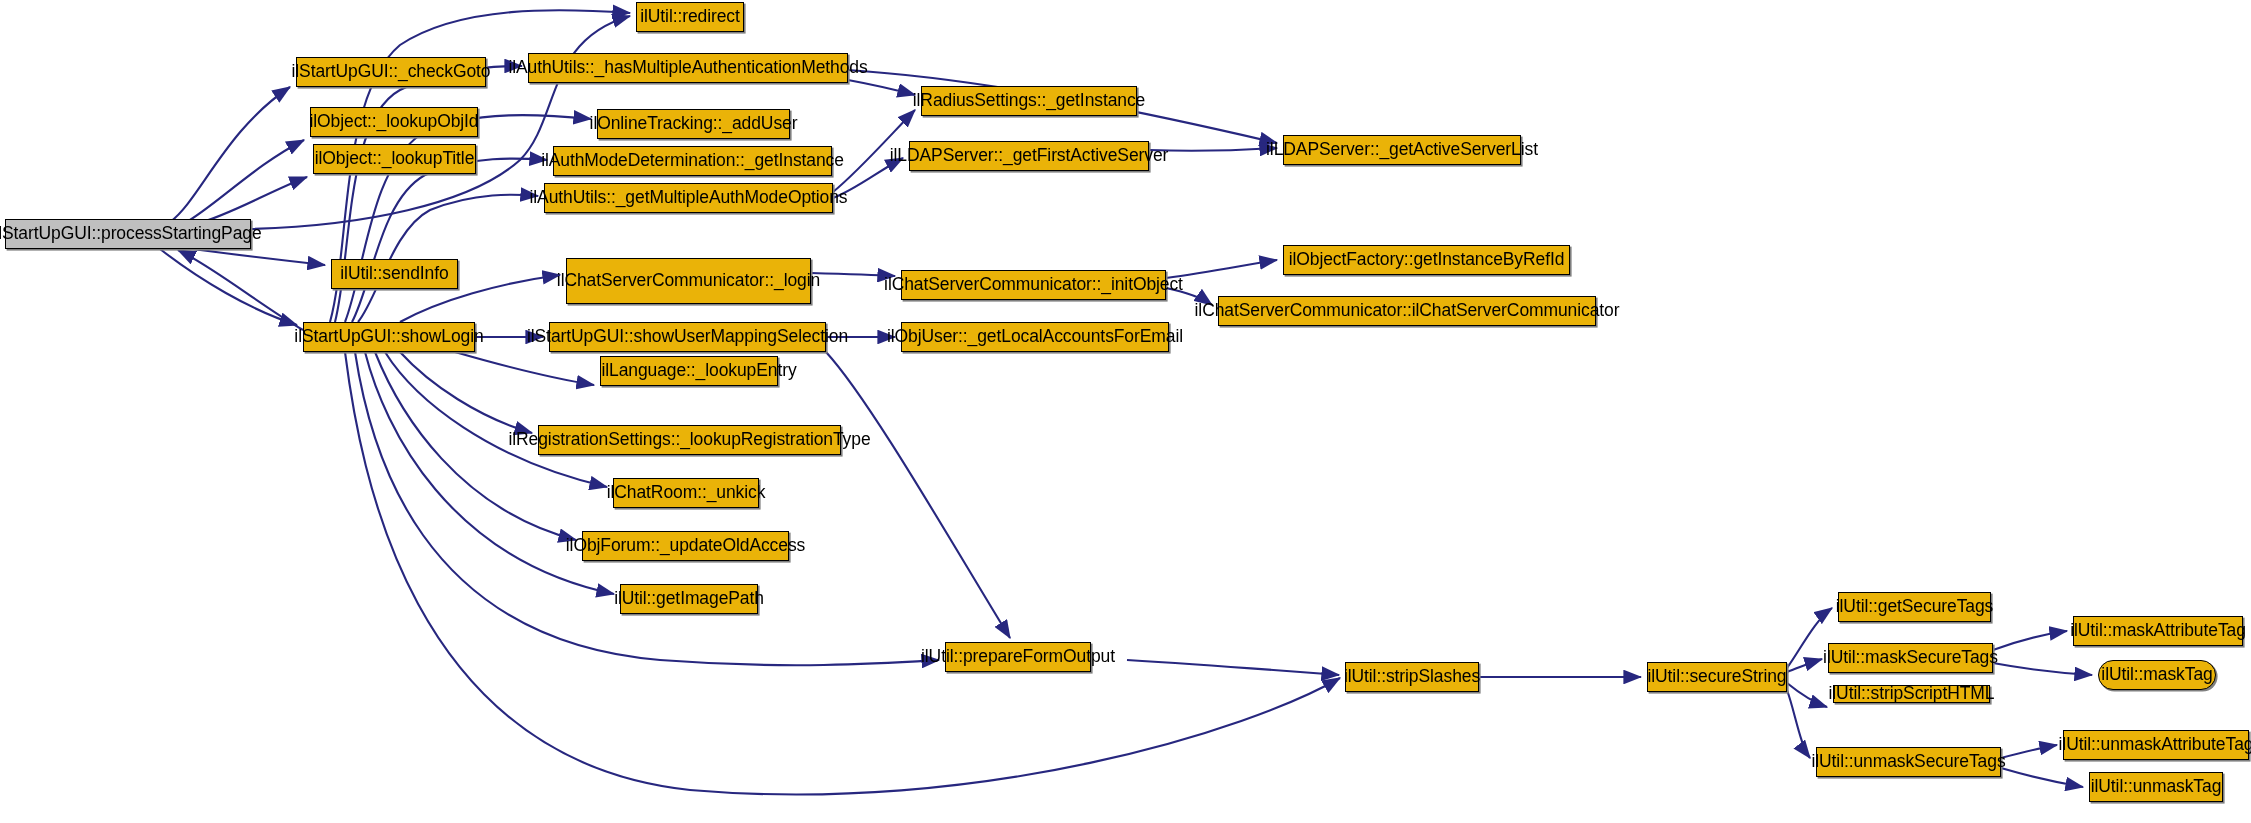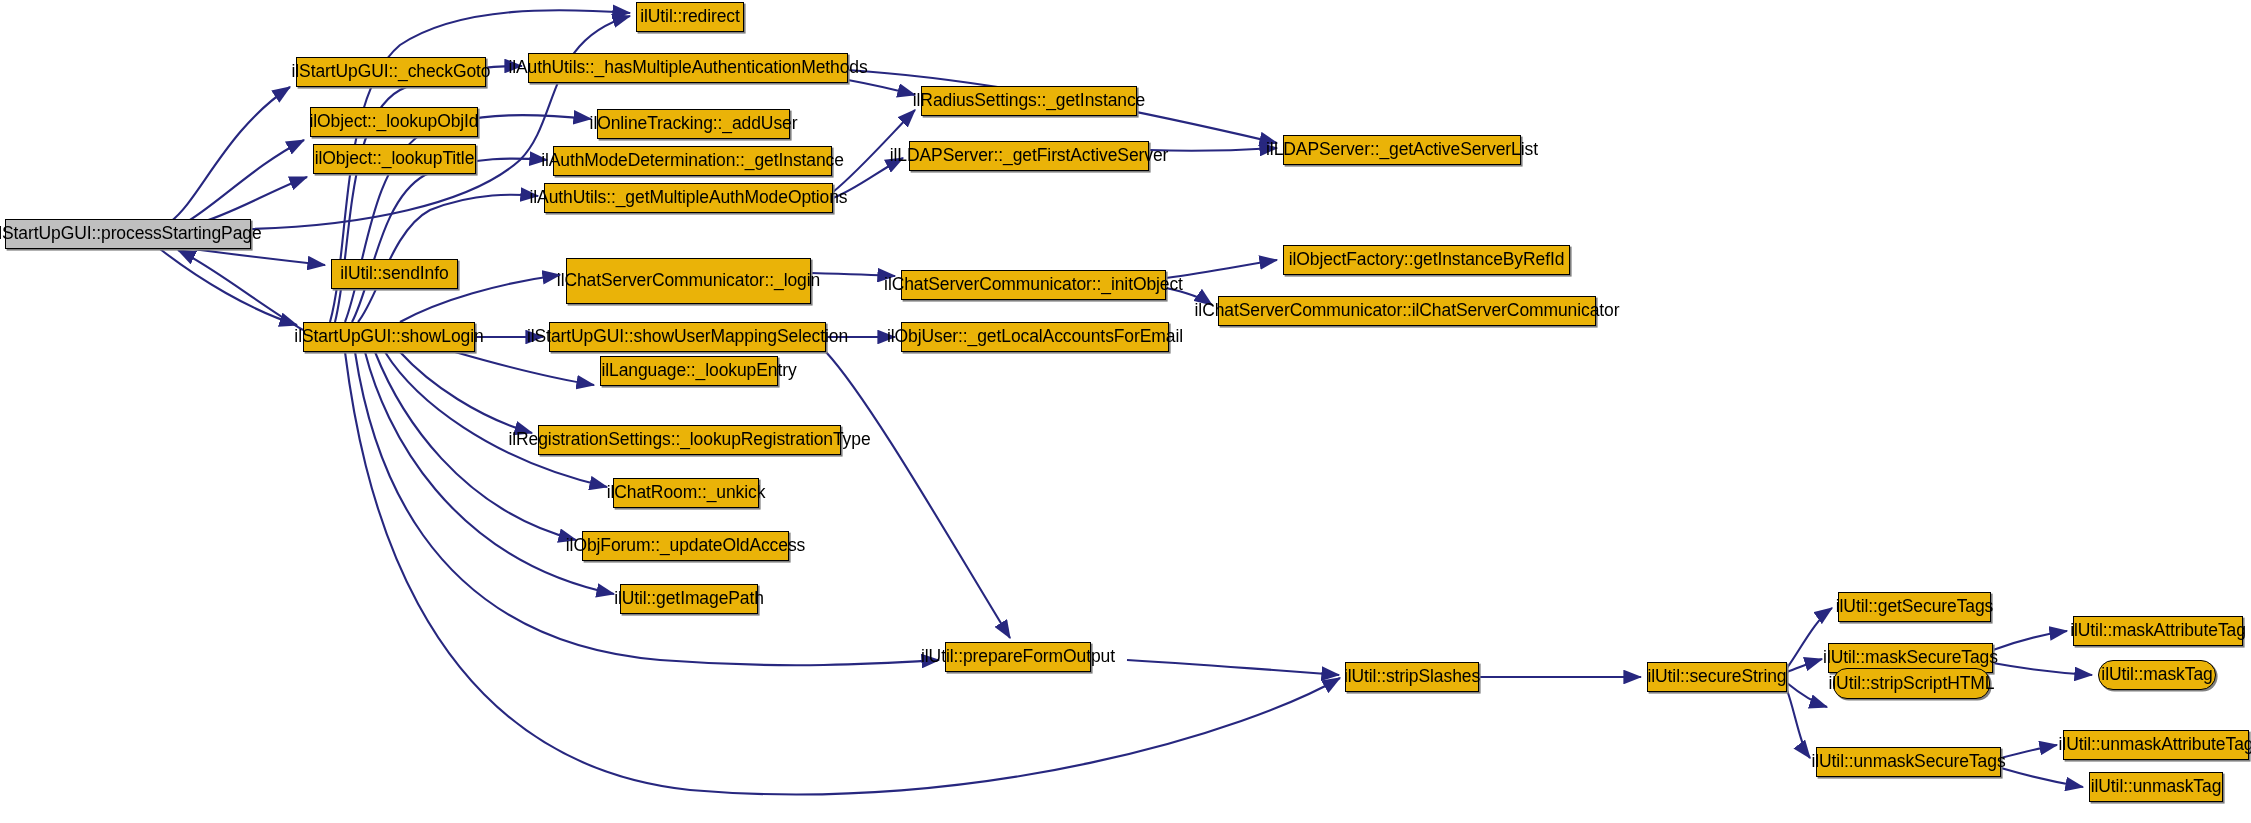--- a/index.html
+++ b/index.html
@@ -172,21 +172,21 @@
       </div>
       <div class="node-box" style="left: 1647px; top: 662px; width: 140px; height: 30px;">
         <span class="node-label">ilUtil::secureString</span>
       </div>
       <div class="node-box" style="left: 1838px; top: 592px; width: 153px; height: 30px;">
         <span class="node-label">ilUtil::getSecureTags</span>
       </div>
       <div class="node-box" style="left: 1828px; top: 643px; width: 165px; height: 30px;">
         <span class="node-label">ilUtil::maskSecureTags</span>
       </div>
-      <div class="node-box" style="left: 1833px; top: 668px; width: 157px; height: 31px; border-radius: 14px;">
+      <div class="node-box" style="left: 1833px; top: 685px; width: 157px; height: 18px;">
         <span class="node-label">ilUtil::stripScriptHTML</span>
       </div>
       <div class="node-box" style="left: 1816px; top: 747px; width: 185px; height: 30px;">
         <span class="node-label">ilUtil::unmaskSecureTags</span>
       </div>
       <div class="node-box" style="left: 2073px; top: 616px; width: 170px; height: 30px; text-align: right;">
         <span class="node-label">ilUtil::maskAttributeTag</span>
       </div>
       <div class="node-box" style="left: 2098px; top: 660px; width: 118px; height: 30px; border-radius: 15px;">
         <span class="node-label">ilUtil::maskTag</span>

